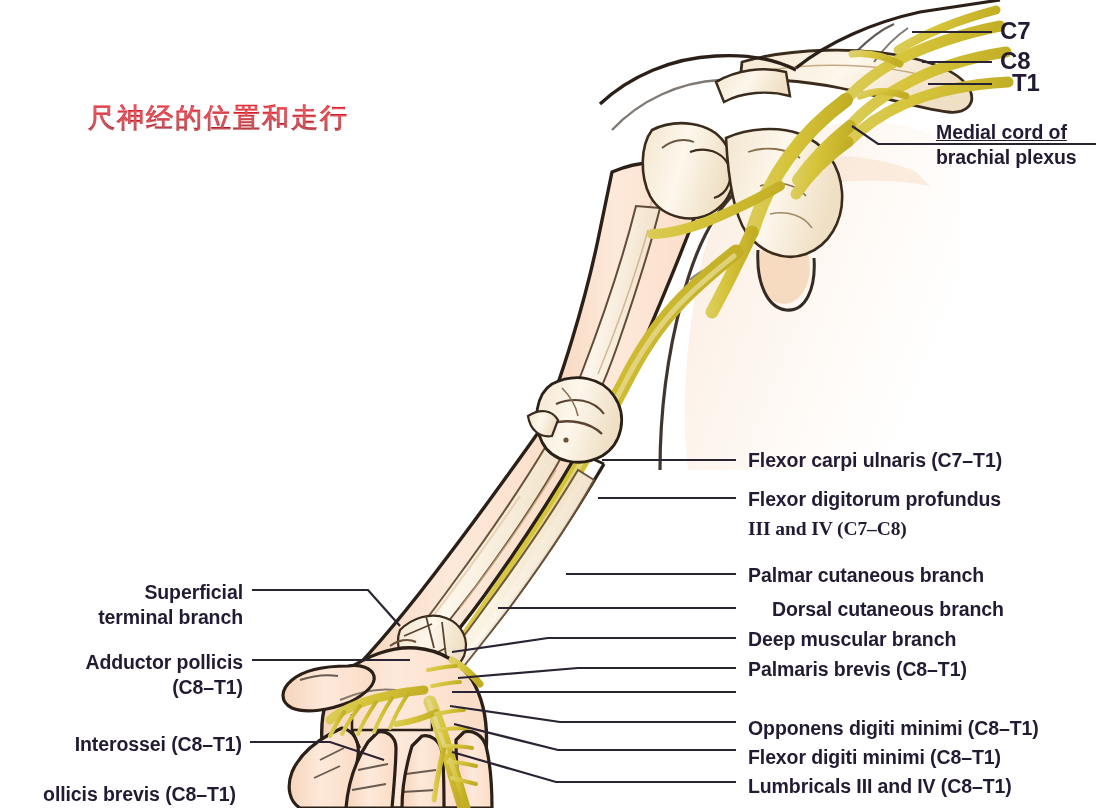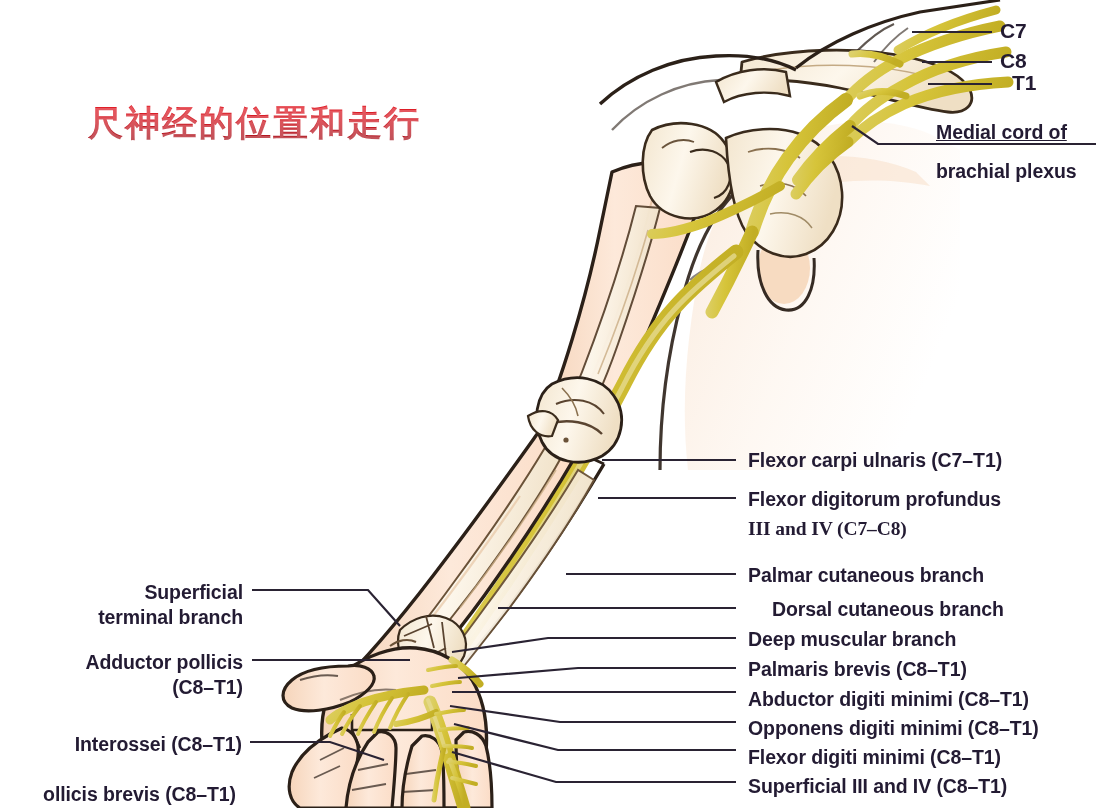--- a/index.html
+++ b/index.html
@@ -18,21 +18,21 @@
   #art {
     position: absolute;
     left: 0; top: 0;
     width: 1100px;
     height: 808px;
   }
   .title {
     position: absolute;
     left: 88px;
     top: 100px;
-    font-size: 35px;
+    font-size: 27px;
     font-weight: 700;
     letter-spacing: 2px;
     font-family: "DejaVu Sans", "Liberation Sans", sans-serif;
     background: linear-gradient(180deg, #e8202a 0%, #d01c26 45%, #9c1620 100%);
     -webkit-background-clip: text;
     background-clip: text;
     color: transparent;
     white-space: nowrap;
     text-shadow: 0 1px 0 rgba(255,255,255,0.25);
   }
@@ -41,21 +41,21 @@
     font-family: "Liberation Sans", sans-serif;
     font-size: 19.5px;
     font-weight: 700;
     color: #231b33;
     white-space: nowrap;
     line-height: 25px;
     letter-spacing: -0.1px;
   }
   .lbl.right { text-align: left; }
   .lbl.lefty { text-align: right; }
-  .lbl.small { font-size: 21px; }
+  .lbl.small { font-size: 24px; }
 </style>
 </head>
 <body>
 
 <div id="stage">
 
   <svg id="art" viewBox="0 0 1100 808">
     <defs>
       <linearGradient id="skinGrad" x1="0" y1="0" x2="1" y2="0">
         <stop offset="0%" stop-color="#f6d5bb"></stop>
@@ -316,33 +316,32 @@
     </g>
   </svg>
 
   <div class="title">尺神经的位置和走行</div>
 
   <div class="lbl right small" style="left:1000px; top:18px;">C7</div>
   <div class="lbl right small" style="left:1000px; top:48px;">C8</div>
   <div class="lbl right small" style="left:1000px; top:70px;margin-left:12px;">T1</div>
 
   <div class="lbl right" style="left:936px; top:120px;text-decoration:underline;">Medial cord of</div>
-  <div class="lbl right" style="left:936px; top:159px;text-align:center;">brachial plexus</div>
+  <div class="lbl right" style="left:936px; top:145px;text-align:center;">brachial plexus</div>
 
   <div class="lbl right" style="left:748px; top:448px;">Flexor carpi ulnaris (C7–T1)</div>
   <div class="lbl right" style="left:748px; top:487px;">Flexor digitorum profundus</div>
   <div class="lbl right" style="left:748px; top:516px;font-family:Liberation Serif, serif;">III and IV (C7–C8)</div>
   <div class="lbl right" style="left:748px; top:563px;">Palmar cutaneous branch</div>
   <div class="lbl right" style="left:772px; top:597px;">Dorsal cutaneous branch</div>
   <div class="lbl right" style="left:748px; top:627px;text-align:right;">Deep muscular branch</div>
   <div class="lbl right" style="left:748px; top:657px;">Palmaris brevis (C8–T1)</div>
-  <div class="lbl right" style="left:748px; top:687px;">Abductor digiti minimi (C8–T1)</div>
   <div class="lbl right" style="left:748px; top:716px;">Opponens digiti minimi (C8–T1)</div>
   <div class="lbl right" style="left:748px; top:745px;">Flexor digiti minimi (C8–T1)</div>
-  <div class="lbl right" style="left:748px; top:774px;">Superficial III and IV (C8–T1)</div>
+  <div class="lbl right" style="left:748px; top:774px;">Lumbricals III and IV (C8–T1)</div>
 
   <div class="lbl lefty" style="left:0px; width:243px; top:580px;">Superficial</div>
   <div class="lbl lefty" style="left:0px; width:243px; top:605px;">terminal branch</div>
 
   <div class="lbl lefty" style="left:0px; width:243px; top:650px;">Adductor pollicis</div>
   <div class="lbl lefty" style="left:0px; width:243px; top:675px;">(C8–T1)</div>
 
   <div class="lbl lefty" style="left:0px; width:242px; top:732px;">Interossei (C8–T1)</div>
   <div class="lbl lefty" style="left:-6px; width:242px; top:782px;">ollicis brevis (C8–T1)</div>
 

